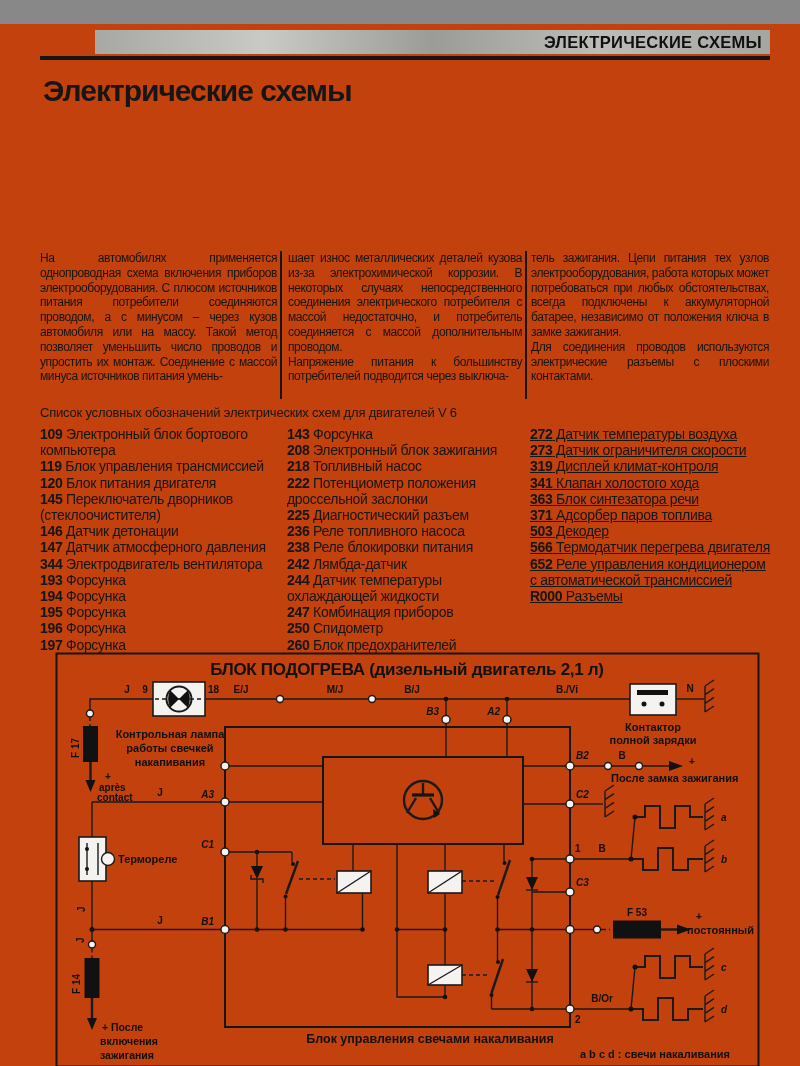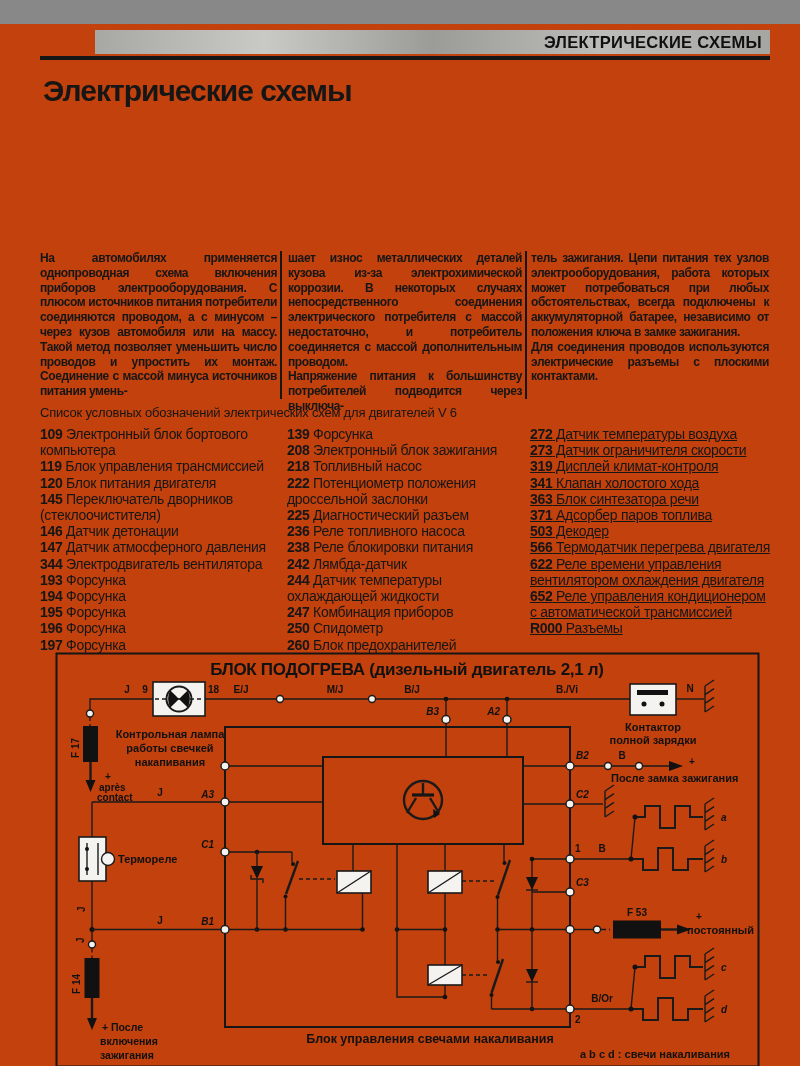--- a/index.html
+++ b/index.html
@@ -4,21 +4,21 @@
 <style>
   html,body{margin:0;padding:0;background:#888;}
   .page{position:relative;width:800px;height:1066px;background:#c2410c;overflow:hidden;
         font-family:"Liberation Sans",sans-serif;color:#161616;margin-top:24px;}
   .headbar{position:absolute;left:95px;top:6px;width:675px;height:24px;
            background:linear-gradient(to right,#a7a7a3 0%,#c9c9c5 25%,#9b9b97 50%,#bcbcb8 75%,#a5a5a1 100%);
            display:flex;align-items:center;justify-content:flex-end;}
   .headbar span{font-size:16.5px;font-weight:700;letter-spacing:.3px;color:#101010;padding-right:8px;}
   .headrule{position:absolute;left:40px;top:32px;width:730px;height:4px;background:#161616;}
   .pagetitle{position:absolute;left:43px;top:50px;font-size:30px;font-weight:700;letter-spacing:-1px;}
-  .introcol{position:absolute;top:227px;width:237px;font-size:12px;font-weight:700;line-height:14.8px;
+  .introcol{position:absolute;top:227px;width:237px;font-size:12px;font-weight:400;line-height:14.8px;
             letter-spacing:-0.4px;text-align:justify;white-space:pre-line;}
   .c1{left:40px;} .c2{left:288px;width:234px;} .c3{left:531px;width:238px;}
   .vrule{position:absolute;top:227px;width:2px;height:148px;background:#161616;}
   .r1{left:280px;} .r2{left:525px;}
   .legendhead{position:absolute;left:40px;top:381px;font-size:13px;font-weight:400;letter-spacing:-0.2px;}
   .legendcol{position:absolute;top:402px;font-size:14px;line-height:16.2px;letter-spacing:-0.3px;}
   .lc1{left:40px;width:242px;} .lc2{left:287px;width:238px;} .lc3{left:530px;width:242px;text-decoration:underline;}
   .legendcol .li b{font-weight:700;}
   .pagenum{position:absolute;left:722px;top:1052px;font-size:17px;font-weight:700;}
   svg.diagram{position:absolute;left:55px;top:628px;}
@@ -69,21 +69,21 @@
       <div class="li"><b>146</b> Датчик детонации</div>
       <div class="li"><b>147</b> Датчик атмосферного давления</div>
       <div class="li"><b>344</b> Электродвигатель вентилятора</div>
       <div class="li"><b>193</b> Форсунка</div>
       <div class="li"><b>194</b> Форсунка</div>
       <div class="li"><b>195</b> Форсунка</div>
       <div class="li"><b>196</b> Форсунка</div>
       <div class="li"><b>197</b> Форсунка</div>
     </div>
   <div class="legendcol lc2">
-      <div class="li"><b>139</b> Форсунка</div>
+      <div class="li"><b>143</b> Форсунка</div>
       <div class="li"><b>208</b> Электронный блок зажигания</div>
       <div class="li"><b>218</b> Топливный насос</div>
       <div class="li"><b>222</b> Потенциометр положения дроссельной заслонки</div>
       <div class="li"><b>225</b> Диагностический разъем</div>
       <div class="li"><b>236</b> Реле топливного насоса</div>
       <div class="li"><b>238</b> Реле блокировки питания</div>
       <div class="li"><b>242</b> Лямбда-датчик</div>
       <div class="li"><b>244</b> Датчик температуры охлаждающей жидкости</div>
       <div class="li"><b>247</b> Комбинация приборов</div>
       <div class="li"><b>250</b> Спидометр</div>
@@ -91,21 +91,20 @@
     </div>
   <div class="legendcol lc3">
       <div class="li"><b>272</b> Датчик температуры воздуха</div>
       <div class="li"><b>273</b> Датчик ограничителя скорости</div>
       <div class="li"><b>319</b> Дисплей климат-контроля</div>
       <div class="li"><b>341</b> Клапан холостого хода</div>
       <div class="li"><b>363</b> Блок синтезатора речи</div>
       <div class="li"><b>371</b> Адсорбер паров топлива</div>
       <div class="li"><b>503</b> Декодер</div>
       <div class="li"><b>566</b> Термодатчик перегрева двигателя</div>
-      <div class="li"><b>622</b> Реле времени управления вентилятором охлаждения двигателя</div>
       <div class="li"><b>652</b> Реле управления кондиционером с автоматической трансмиссией</div>
       <div class="li"><b>R000</b> Разъемы</div>
     </div>
 
   <svg class="diagram" width="705" height="417" viewBox="0 0 705 417">
     <defs>
       <g id="gnd">
         <path class="w" d="M0,-13 l9,-6 M0,-4.3 l9,-6 M0,4.3 l9,-6 M0,13 l9,-6 M0,-13 V13"></path>
       </g>
       <g id="plug">

